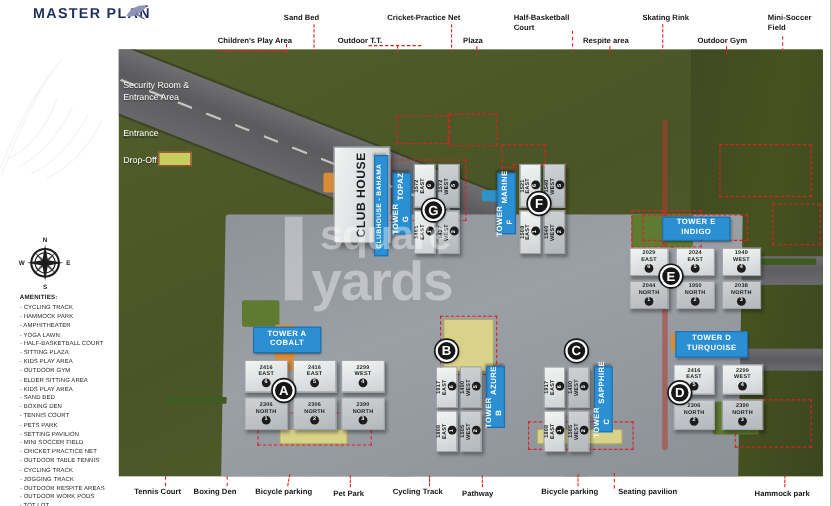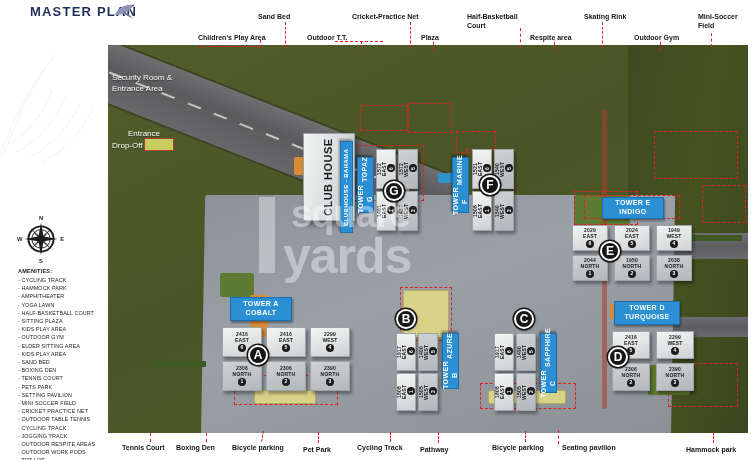--- a/index.html
+++ b/index.html
@@ -240,21 +240,21 @@
     <div class="dashbox" style="left:126px;top:330px;width:104px;height:30px;"></div>
     <div class="dashbox" style="left:372px;top:338px;width:96px;height:26px;"></div>
     <div class="dashbox" style="left:560px;top:318px;width:70px;height:44px;"></div>
     <div class="dashbox" style="left:546px;top:86px;width:84px;height:48px;"></div>
     <div class="dashbox" style="left:594px;top:140px;width:44px;height:38px;"></div>
 
     <div class="onmap" style="left:4px;top:28px;">
       <div>Security Room &amp;</div>
       <div>Entrance Area</div>
     </div>
-    <div class="onmap" style="left:4px;top:84px;margin-left:16px;">Entrance</div>
+    <div class="onmap" style="left:4px;top:72px;">Entrance</div>
     <div class="onmap" style="left:4px;top:96px;">Drop-Off</div>
     <div class="dropoff-box" style="left:36px;top:93px;"></div>
 
     <div class="clubhouse">
       <span>
         <b>CLUB</b>&nbsp;<b>HOUSE</b>
       </span>
     </div>
     <div class="plate vert" style="left:232px;top:96px;width:13px;height:92px;font-size:6px;">CLUBHOUSE - BAHAMA</div>
 

